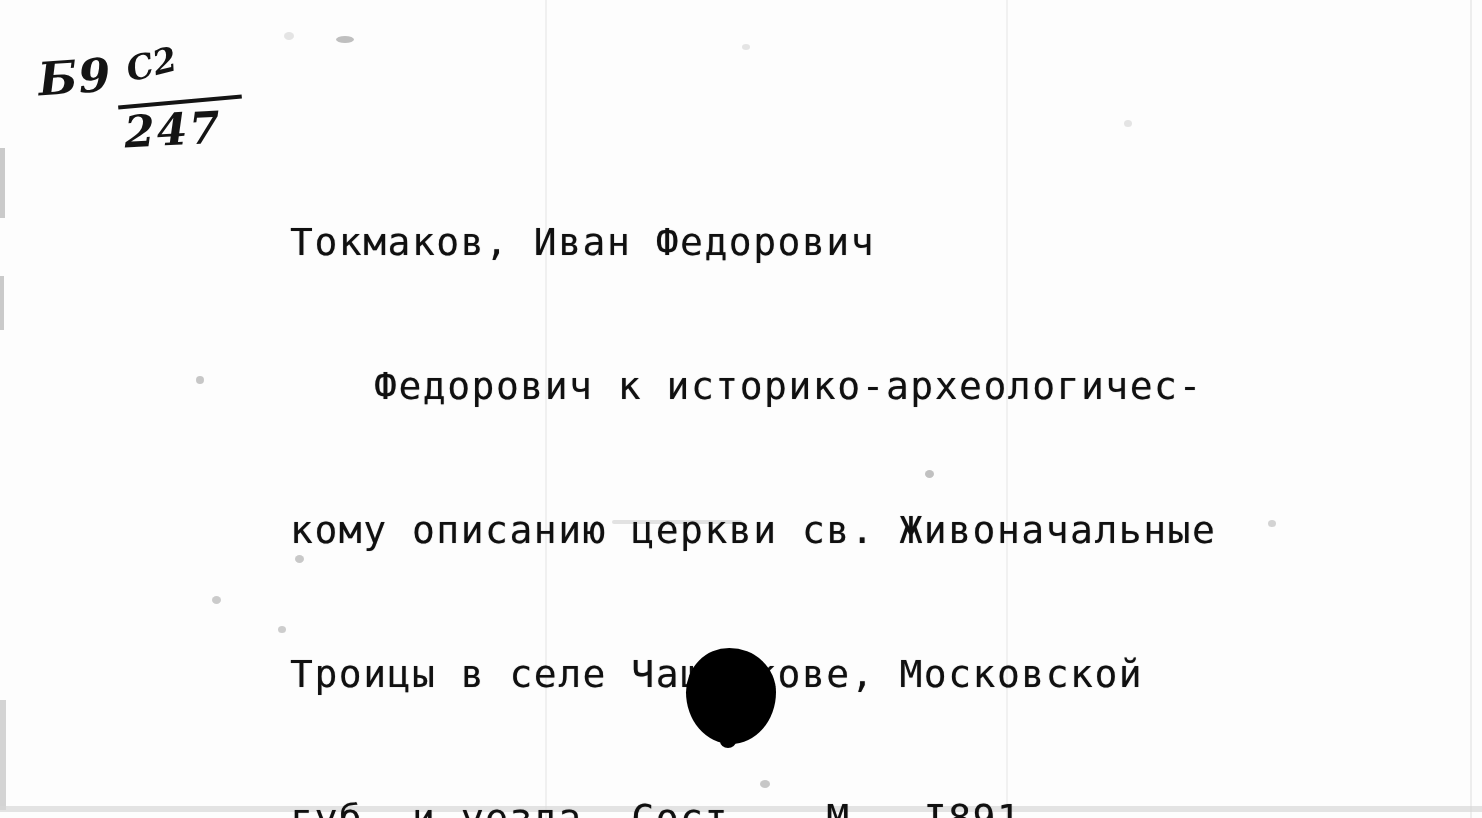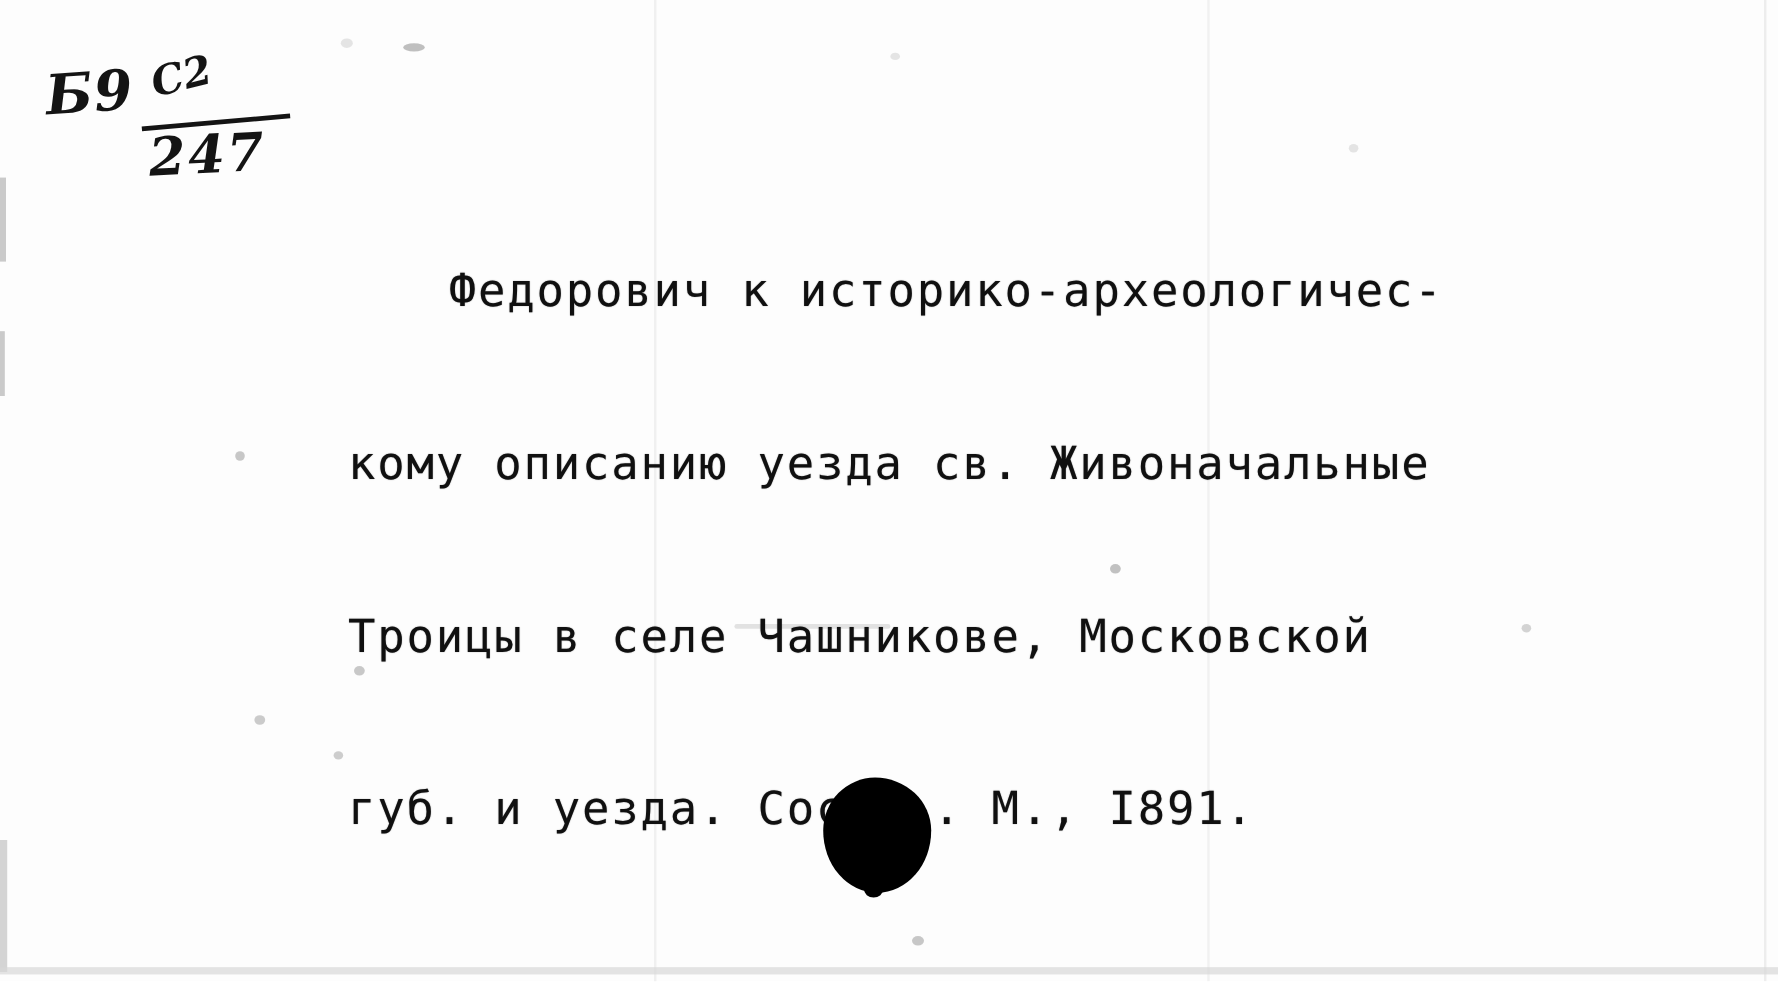--- a/index.html
+++ b/index.html
@@ -160,22 +160,23 @@
   <div class="edge-mark" style="left:0;top:806px;width:1482px;height:6px;background:#d7d7d7;opacity:.7;"></div>
 
   <div id="callnumber">
     <span class="cn-top">Б9</span>
     <span class="cn-sup">С2</span>
     <span class="cn-rule"></span>
     <span class="cn-bottom">247</span>
   </div>
 
   <div id="typescript">
+    <span class="line l-author">Токмаков, Иван Федорович</span>
     <span class="line indent">Федорович к историко-археологичес-</span>
-    <span class="line">кому описанию уезда св. Живоначальные</span>
+    <span class="line">кому описанию церкви св. Живоначальные</span>
     <span class="line">Троицы в селе Чашникове, Московской</span>
     <span class="line">губ. и уезда. Сост... М., I891.</span>
     
     
   </div>
 
   <div id="inkblot"></div>
 
 </div>
 

